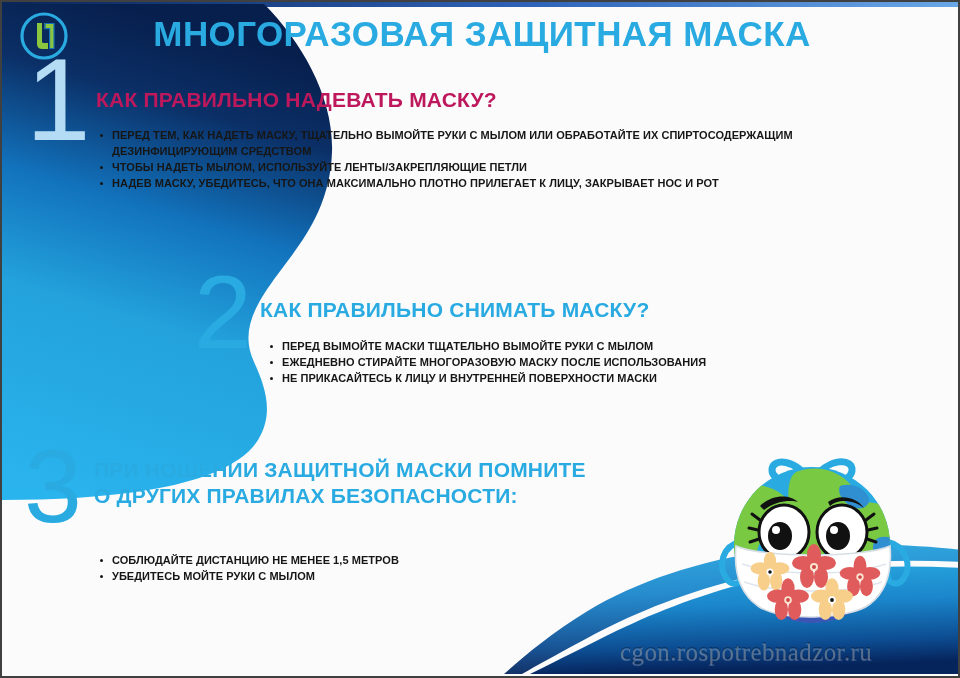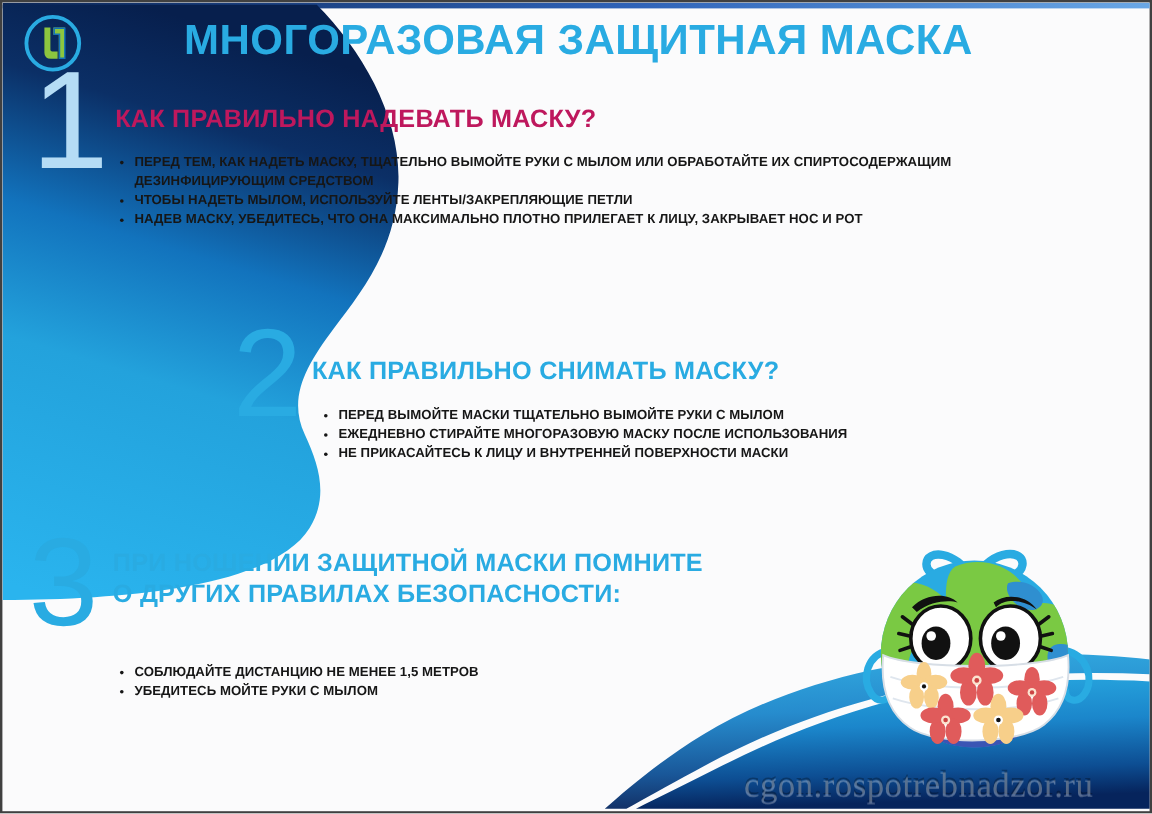--- a/index.html
+++ b/index.html
@@ -74,21 +74,21 @@
     background:#161616;
   }
   .bullets.b1{left:96px;top:126px;width:800px;}
   .bullets.b2{left:266px;top:337px;width:620px;}
   .bullets.b3{left:96px;top:527px;width:560px;margin-top:24px;}
 
   
   .watermark{
     position:absolute;left:618px;top:636px;
     font-family:"Liberation Serif",serif;
-    font-size:29px;
+    font-size:25px;
     color:rgba(255,255,255,.14);
     text-shadow:0 1px 0 rgba(255,255,255,.22),0 -1px 0 rgba(0,0,0,.28);
     letter-spacing:.4px;
     white-space:nowrap;
   }
 
   
   .globe{position:absolute;left:690px;top:440px;width:272px;height:202px;}
   .globe svg{display:block;width:100%;height:100%;}
 </style>

